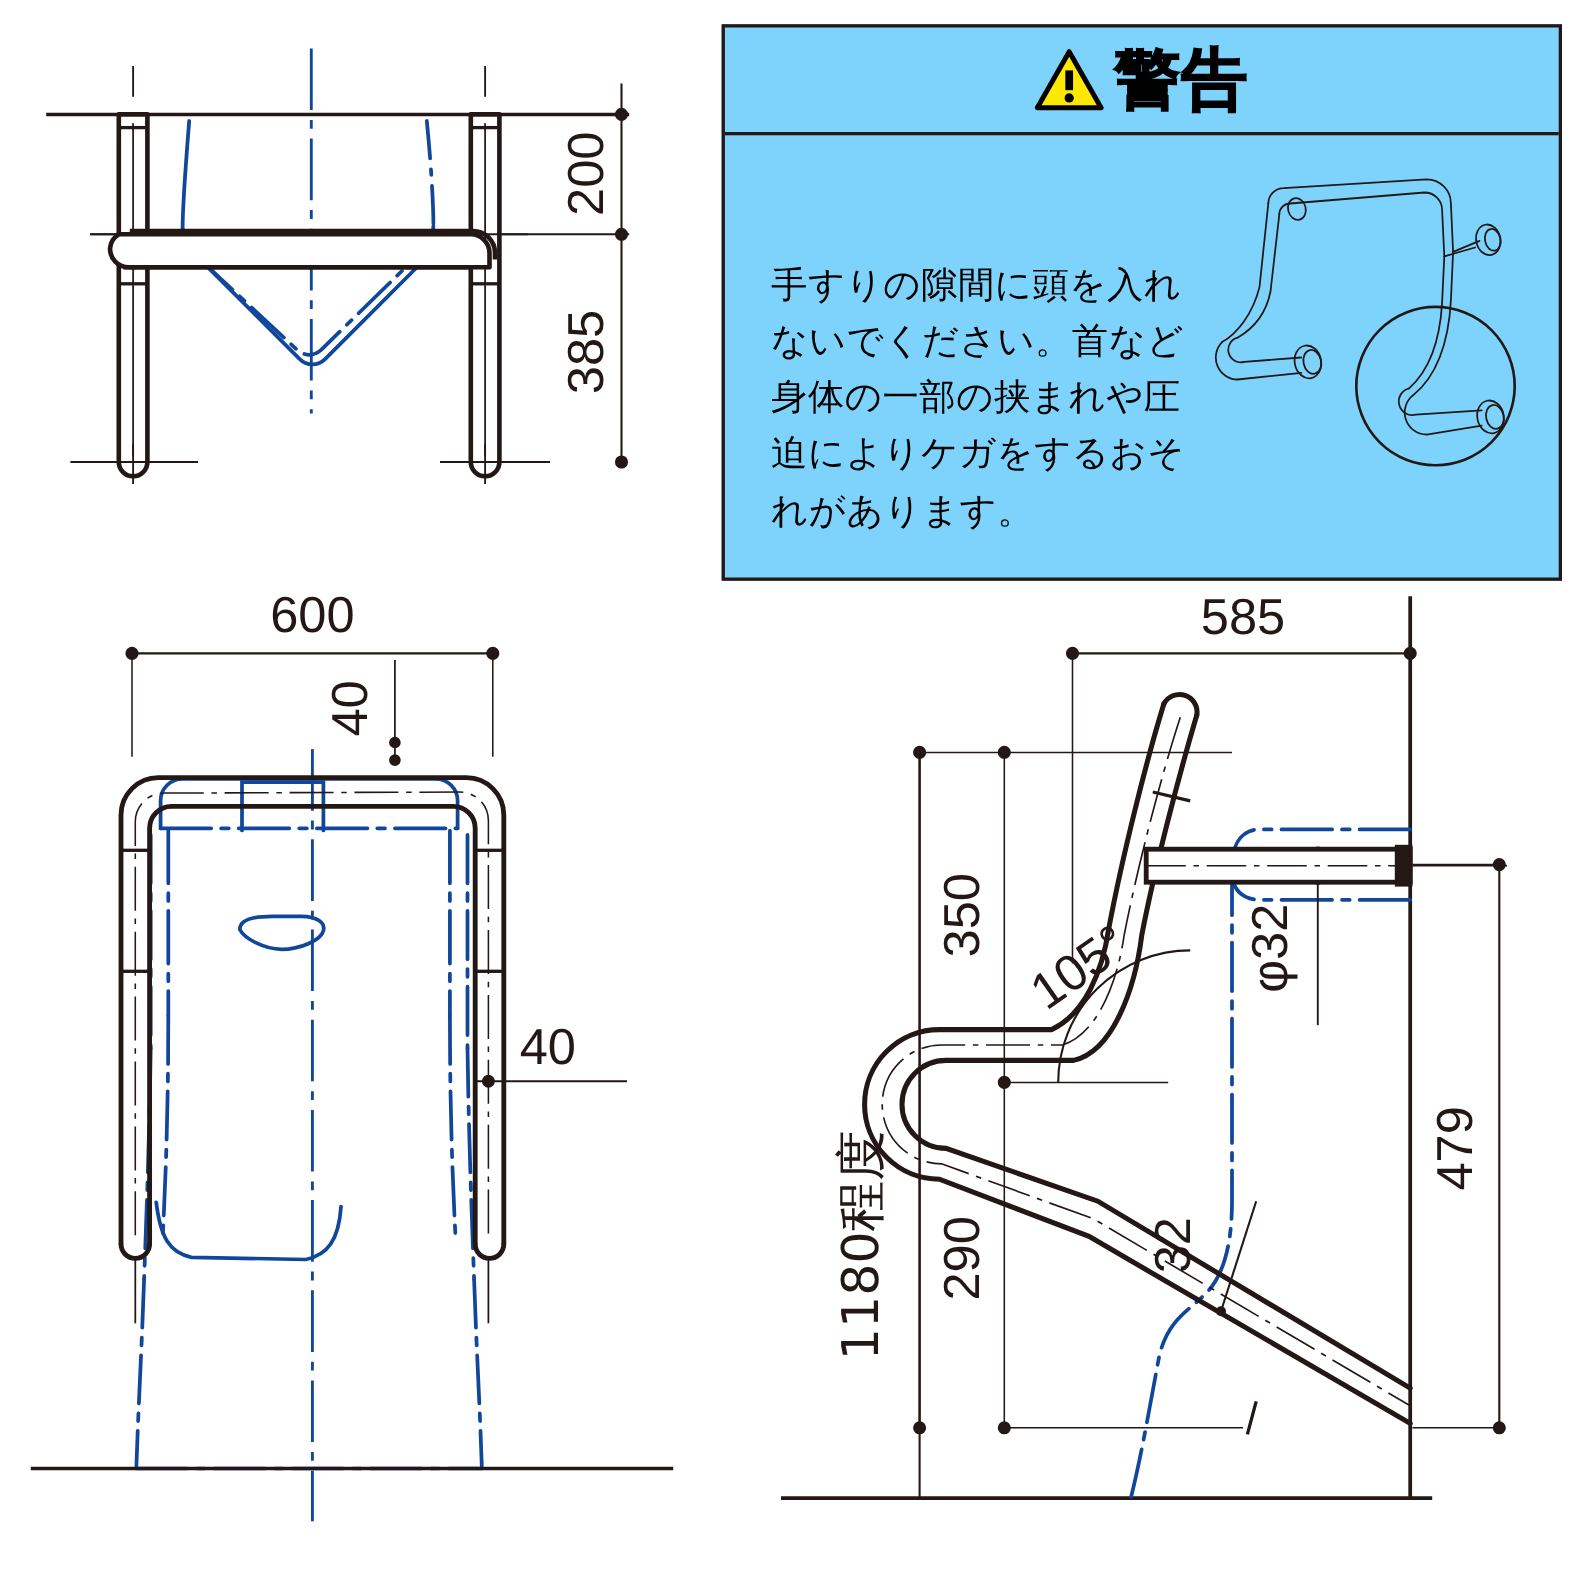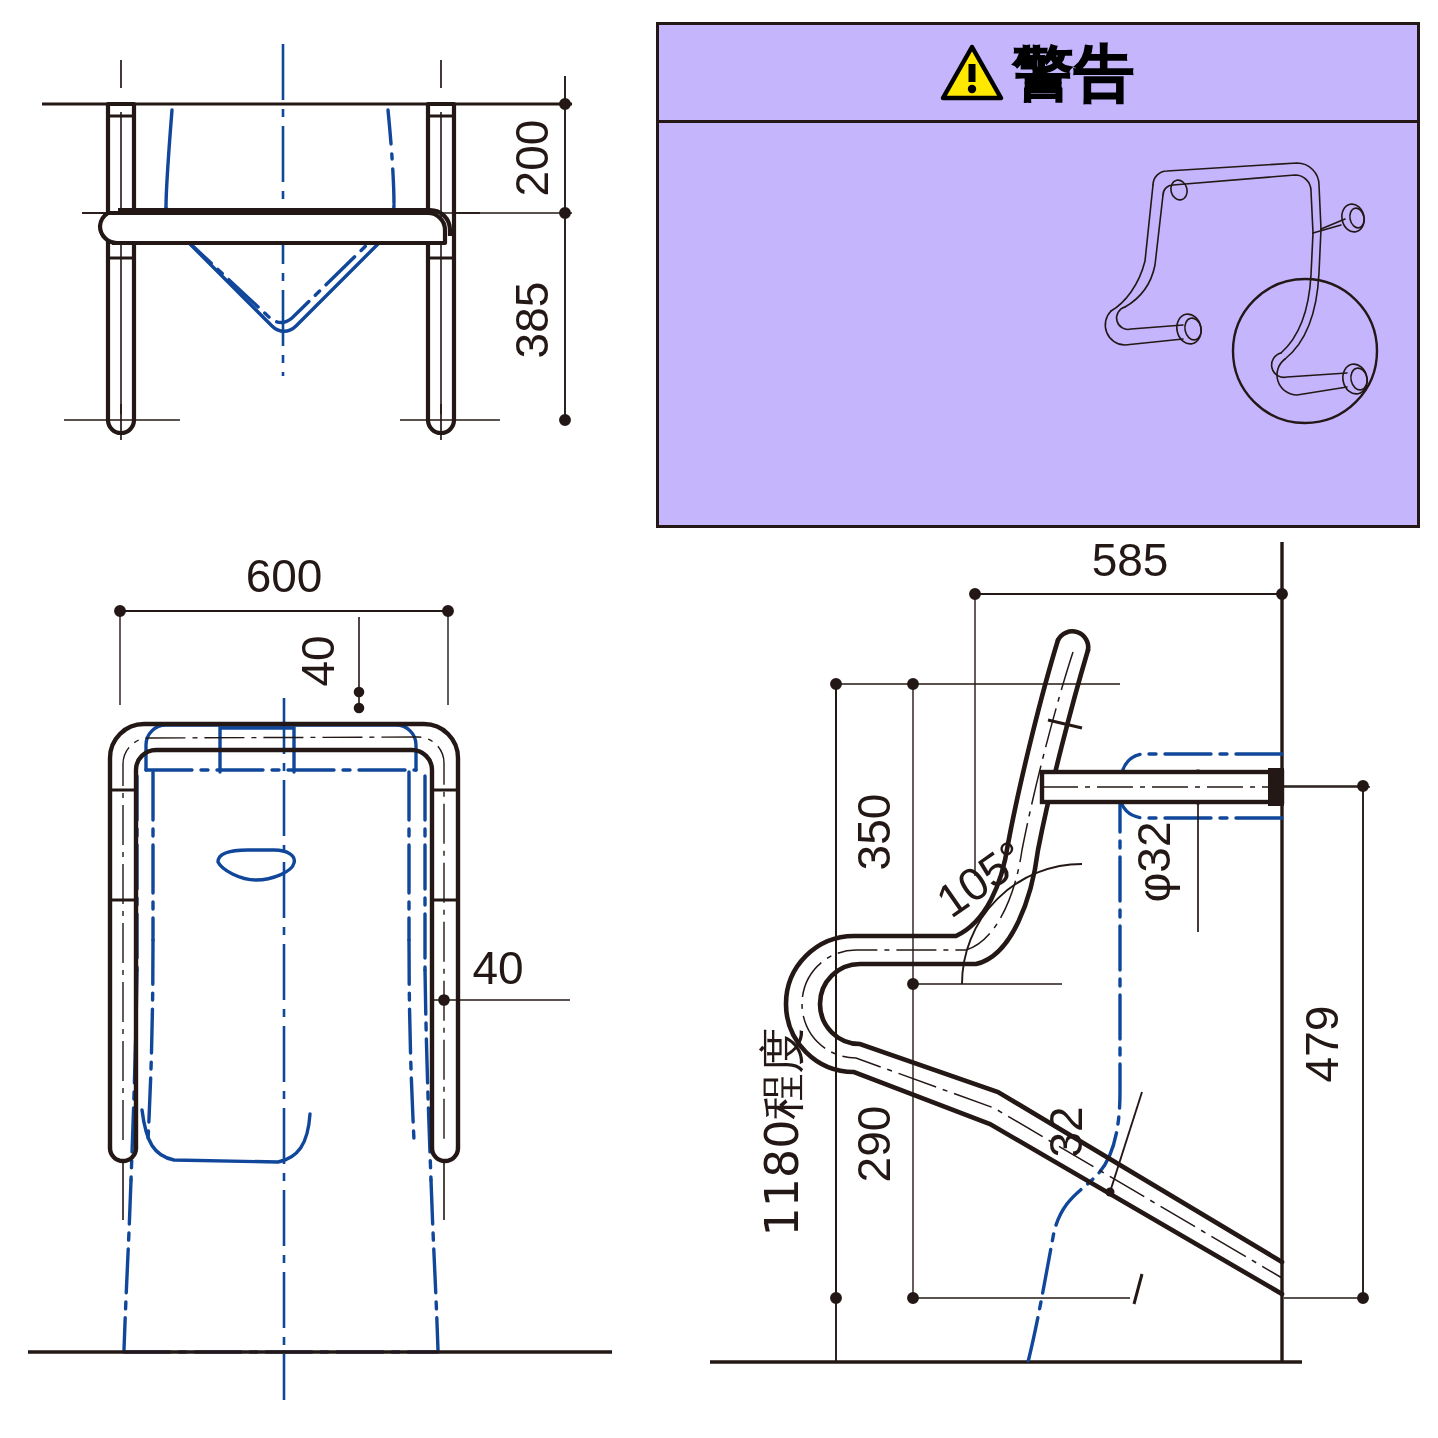--- a/index.html
+++ b/index.html
@@ -10,21 +10,21 @@
     overflow:hidden;
   }
   #sheet{position:relative;width:1438px;height:1438px;background:#fff;}
   .panel{position:absolute;}
 
   
   #warning-box{
     left:656px;top:22px;width:764px;height:506px;
     border:3px solid #231815;
     box-sizing:border-box;
-    background:#c4b5fd;
+    background:#7dd3fc;
   }
   #warning-header{
     position:relative;height:98px;
     border-bottom:3px solid #231815;
     display:flex;align-items:center;justify-content:center;
     box-sizing:border-box;
   }
   #warning-title-text{
     font-size:60px;font-weight:bold;letter-spacing:1px;
     line-height:1;color:#000;
@@ -131,21 +131,21 @@
         <circle cx="565" cy="104" r="5"></circle>
         <circle cx="565" cy="213" r="5"></circle>
         <circle cx="565" cy="420" r="5"></circle>
         <line x1="555" y1="76" x2="575" y2="76" stroke-width="0"></line>
       </g>
       <text class="dimtext" x="548" y="158" transform="rotate(-90 548 158)" text-anchor="middle">200</text>
       <text class="dimtext" x="548" y="320" transform="rotate(-90 548 320)" text-anchor="middle">385</text>
     </svg>
   </div>
 
-  <div class="panel" style="left:0;top:540px;width:640px;height:880px;">
+  <div class="panel" style="left:0;top:523px;width:640px;height:880px;">
     <svg width="640" height="880" viewBox="0 0 640 880">
 
       <g stroke="#231815" stroke-width="1.9" fill="#231815">
         <line x1="120" y1="71" x2="448" y2="71"></line>
         <circle cx="120" cy="71" r="5"></circle>
         <circle cx="448" cy="71" r="5"></circle>
         <line x1="120" y1="71" x2="120" y2="165" stroke-width="1.4"></line>
         <line x1="448" y1="71" x2="448" y2="165" stroke-width="1.4"></line>
       </g>
       <text class="dimtext" x="284" y="52" text-anchor="middle">600</text>
@@ -343,20 +343,21 @@
         <path d="M31,3 L60,54 L2,54 Z" fill="#ffe800" stroke="#000" stroke-width="4.5" stroke-linejoin="round"></path>
         <rect x="27.5" y="20" width="7" height="18" fill="#000"></rect>
         <circle cx="31" cy="45" r="4.2" fill="#000"></circle>
       </svg>
       <span id="warning-title-text">警告</span>
     </div>
 
     <div id="warning-body">
 
 
+      <div id="warning-text">手すりの隙間に頭を入れないでください。首など身体の一部の挟まれや圧迫によりケガをするおそれがあります。</div>
 
       <svg id="warning-illus" width="300" height="300" viewBox="0 0 300 300">
         <g stroke="#231815" fill="none" stroke-width="1.6" stroke-linecap="round">
 
           <path d="M44,52 a14,14 0 0 1 14,-14 L188,30 a22,22 0 0 1 22,22 L212,96"></path>
           <path d="M54,62 a10,10 0 0 1 10,-10 L186,42 a16,16 0 0 1 16,16 L204,100"></path>
 
           <path d="M44,52 L36,128 C30,152 16,170 2,178"></path>
           <path d="M54,62 L46,132 C42,152 30,166 16,174"></path>
 

